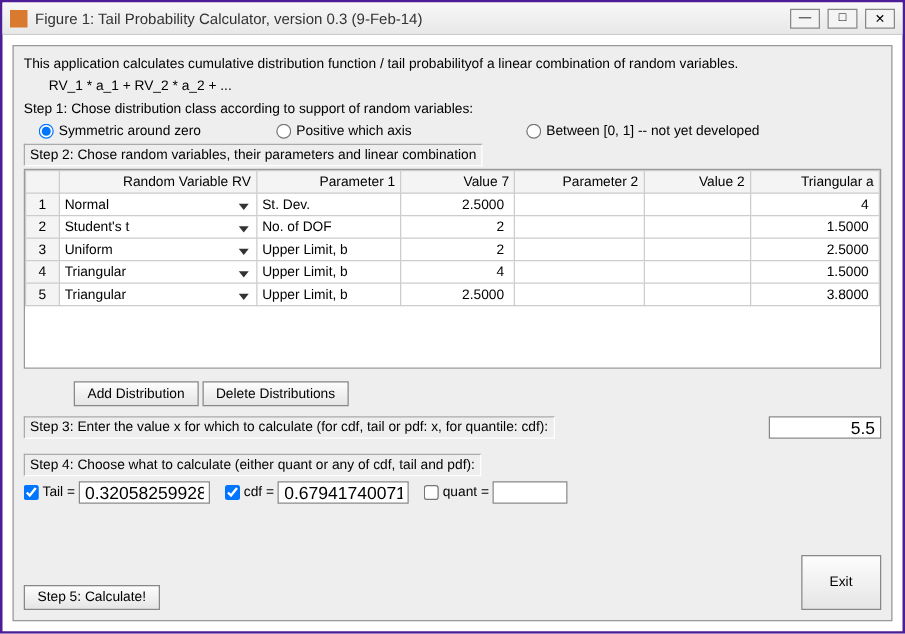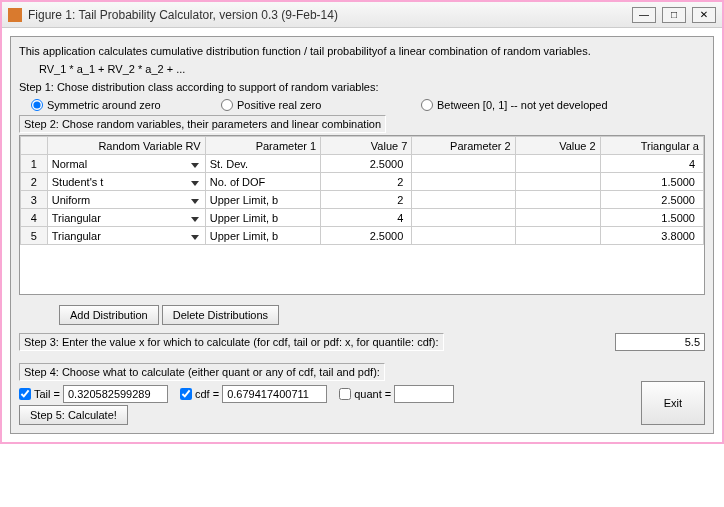--- a/index.html
+++ b/index.html
@@ -1,17 +1,17 @@
 <!DOCTYPE html>
 <html><head>
 <meta charset="utf-8">
 <style>
 * { box-sizing: border-box; margin: 0; padding: 0; }
 body { font-family: "Segoe UI", Tahoma, sans-serif; font-size: 11px; background: #fff; width: 724px; height: 507px; overflow: hidden; }
-.outer { border: 2px solid #f9a8d4; width: 724px; height: 444px; background: #fff; position: relative; }
+.outer { border: 2px solid #4c1d95; width: 724px; height: 507px; background: #fff; position: relative; }
 .titlebar { height: 26px; background: linear-gradient(#f8f8f8,#e8e8e8); border-bottom: 1px solid #ccc; display: flex; align-items: center; padding: 0 6px; }
 .titlebar .appicon { width: 14px; height: 14px; background: #d97a2e; margin-right: 6px; }
 .titlebar .title { flex: 1; color: #333; font-size: 12px; }
 .winbtns { display: flex; gap: 6px; }
 .winbtn { width: 24px; height: 16px; border: 1px solid #888; background: #f4f4f4; display: flex; align-items: center; justify-content: center; font-size: 10px; cursor: pointer; }
 .content { position: absolute; left: 8px; right: 8px; top: 34px; bottom: 8px; background: #eee; border: 1px solid #999; padding: 8px; }
 .desc { margin-bottom: 4px; font-size: 11px; }
 .formula { margin: 6px 0 6px 20px; font-size: 11px; }
 .steprow { margin: 4px 0; font-size: 11px; }
 .radiorow { display: flex; align-items: center; padding: 2px 0 4px 12px; }
@@ -23,21 +23,21 @@
 table { border-collapse: collapse; width: 100%; font-size: 11px; }
 th, td { border: 1px solid #ccc; padding: 2px 4px; height: 18px; white-space: nowrap; }
 th { background: #f4f4f4; font-weight: normal; text-align: right; }
 th.rownumh { width: 22px; }
 td.rownum { background:#f4f4f4; text-align:center; width:22px; }
 td.num { text-align: right; padding-right: 8px; }
 .dd { display:inline-block; width:0; height:0; border-left:4px solid transparent; border-right:4px solid transparent; border-top:5px solid #333; float:right; margin-top:5px; margin-right:2px; }
 .btnrow { margin: 10px 0 6px 40px; }
 button.win { background: linear-gradient(#fdfdfd,#e5e5e5); border:1px solid #888; padding:3px 10px; font-size:11px; cursor:pointer; }
 .step3row, .step4row { display:flex; align-items:flex-start; gap:12px; margin:8px 0; }
-.inbox { background:#fff; border:1px solid #888; padding:2px 4px; font-size:11px; height:18px; }
+.inbox { background:#fff; border:1px solid #888; padding:2px 4px; font-size:14px; height:18px; }
 .inbox.rt { text-align:right; }
 .step4row .seg { display:flex; align-items:center; gap:3px; }
 input[type=checkbox] { width:12px; height:12px; }
 input[type=radio] { width:12px; height:12px; }
 .bottom { position:absolute; left:8px; right:8px; bottom:8px; display:flex; justify-content:space-between; align-items:flex-end; }
 </style>
 </head>
 <body>
 
 <div class="outer">
@@ -56,21 +56,21 @@
     <div class="formula">RV_1 * a_1 + RV_2 * a_2 + ...</div>
 
     <div class="steprow">Step 1: Chose distribution class according to support of random variables:</div>
     <div class="radiorow">
       <label class="rg1">
           <input type="radio" checked="" style="">
           <span>Symmetric around zero</span>
         </label>
       <label class="rg2">
           <input type="radio" style="">
-          <span>Positive real zero</span>
+          <span>Positive which axis</span>
         </label>
       <label>
           <input type="radio" style="">
           <span>Between [0, 1] -- not yet developed</span>
         </label>
     </div>
 
     <div class="etched">Step 2: Chose random variables, their parameters and linear combination</div>
     <div class="table-wrap">
       <table>

